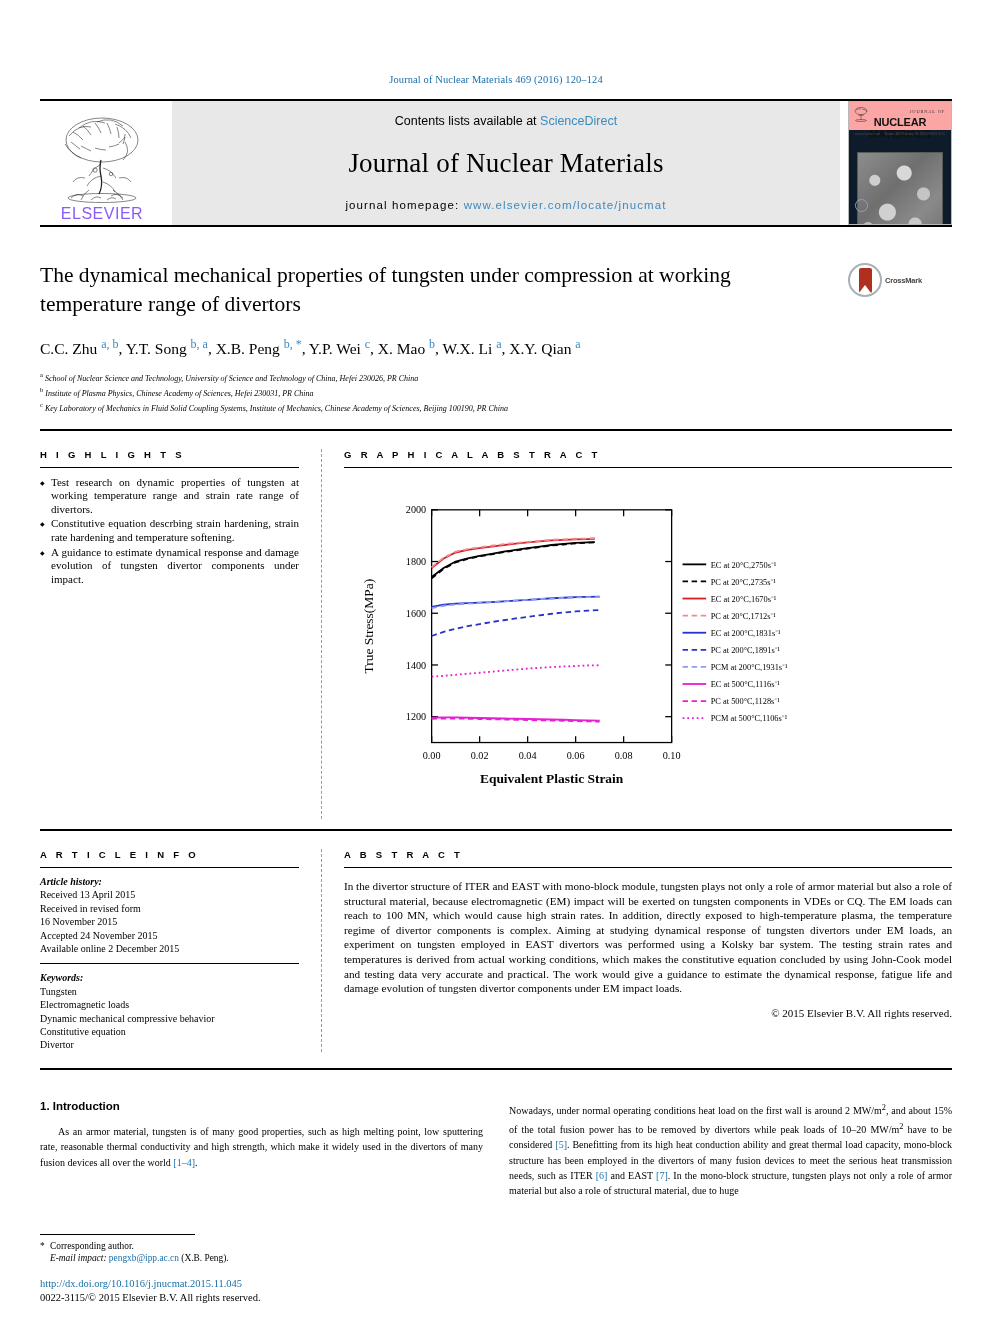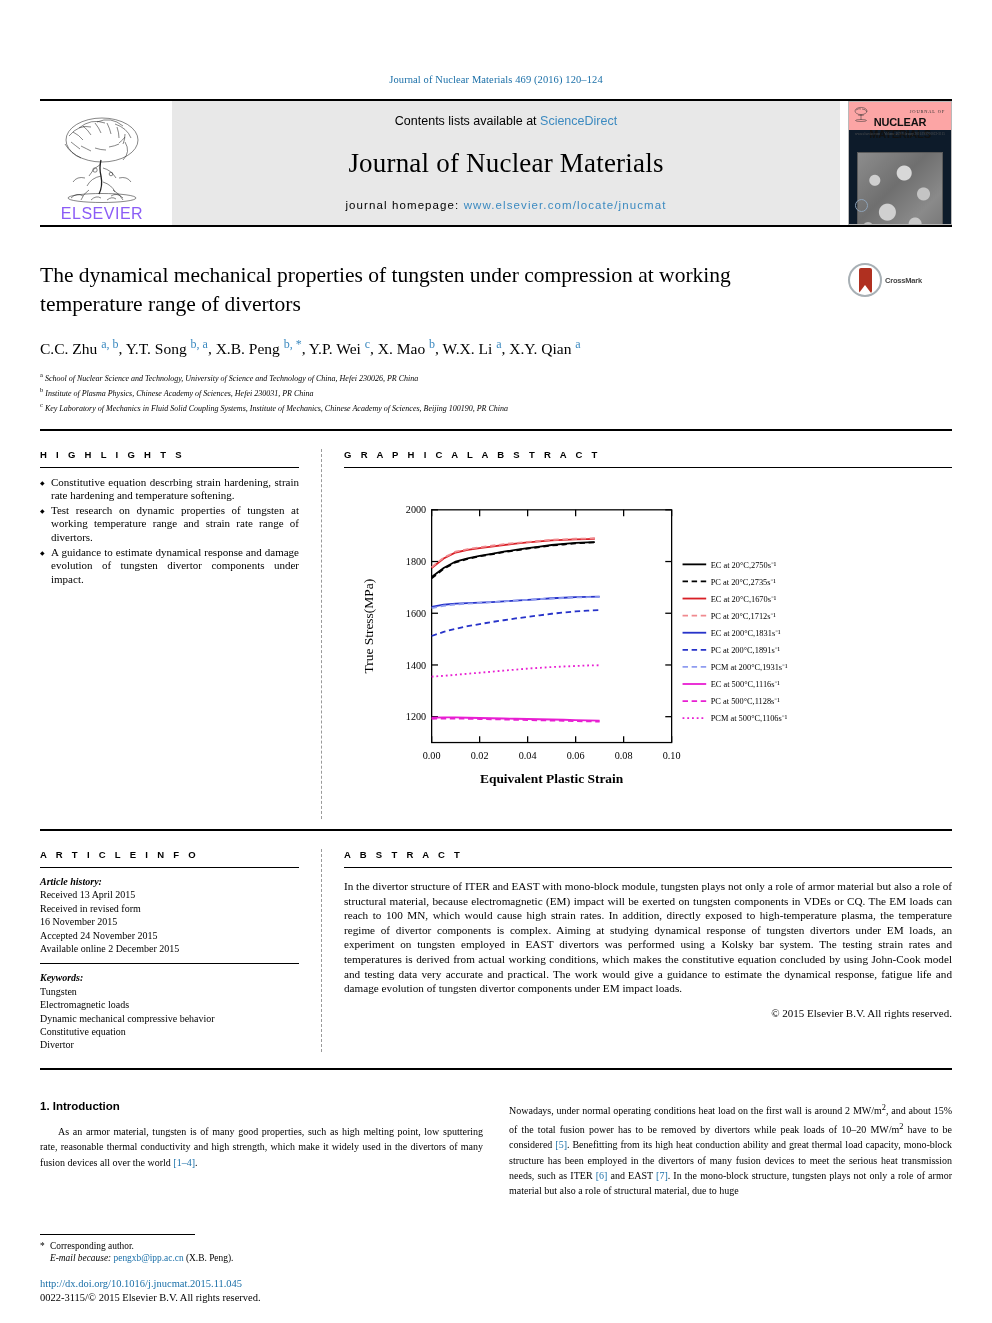--- a/index.html
+++ b/index.html
@@ -290,22 +290,22 @@
     </div>
   </div>
 
   <div class="rule-thick" style="margin-top:14px;"></div>
 
   <div class="cols">
     <div class="col-left">
       <div class="sec-head">H I G H L I G H T S</div>
       <div class="rule-thin"></div>
       <ul class="hl-list">
+        <li>Test research on dynamic properties of tungsten at working temperature range and strain rate range of divertors.</li>
         <li>Constitutive equation descrbing strain hardening, strain rate hardening and temperature softening.</li>
-        <li>Test research on dynamic properties of tungsten at working temperature range and strain rate range of divertors.</li>
         <li>A guidance to estimate dynamical response and damage evolution of tungsten divertor components under impact.</li>
       </ul>
     </div>
     <div class="vdivider"></div>
     <div class="col-right">
       <div class="sec-head">G R A P H I C A L   A B S T R A C T</div>
       <div class="rule-thin"></div>
       <div class="chart-wrap">
         <svg class="chart-box" id="chart-svg" viewBox="0 0 330 180">
             <rect x="46" y="12" width="132" height="128" fill="none" stroke="#000" stroke-width="0.7"></rect>
@@ -423,21 +423,21 @@
       <p class="body-p noindent"><span>Nowadays, under normal operating conditions heat load on the first wall is around 2 MW/m</span><sup>2</sup><span>, and about 15% of the total fusion power has to be removed by divertors while peak loads of 10–20 MW/m</span><sup>2</sup><span> have to be considered </span><span class="ref">[5]</span><span>. Benefitting from its high heat conduction ability and great thermal load capacity, mono-block structure has been employed in the divertors of many fusion devices to meet the serious heat transmission needs, such as ITER </span><span class="ref">[6]</span><span> and EAST </span><span class="ref">[7]</span><span>. In the mono-block structure, tungsten plays not only a role of armor material but also a role of structural material, due to huge</span></p>
     </div>
   </div>
 
   <div class="footnote-area">
     <div class="fn-rule"></div>
     <div class="fn-line">
       <span class="fn-star">*</span><span>Corresponding author.</span>
     </div>
     <div class="fn-line">
-      <span class="fn-em">E-mail because:</span>
+      <span class="fn-em">E-mail impact:</span>
       <span class="link">pengxb@ipp.ac.cn</span>
       <span>(X.B. Peng).</span>
     </div>
   </div>
 
   <div class="doi-area">
     <div class="doi-line">http://dx.doi.org/10.1016/j.jnucmat.2015.11.045</div>
     <div class="issn-line">0022-3115/© 2015 Elsevier B.V. All rights reserved.</div>
   </div>
 

